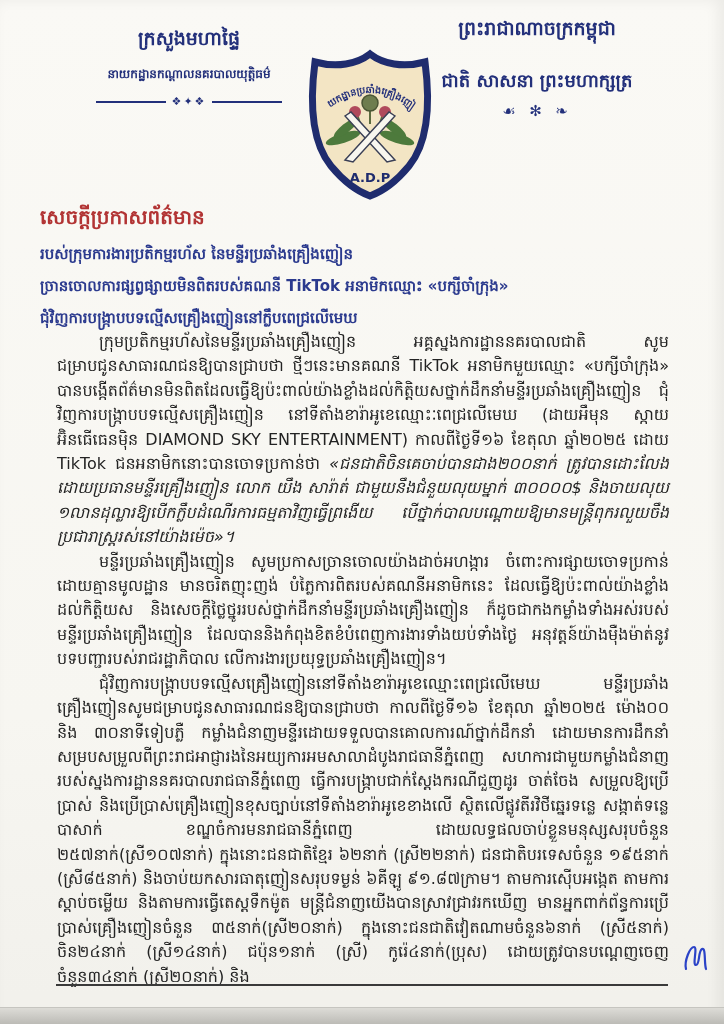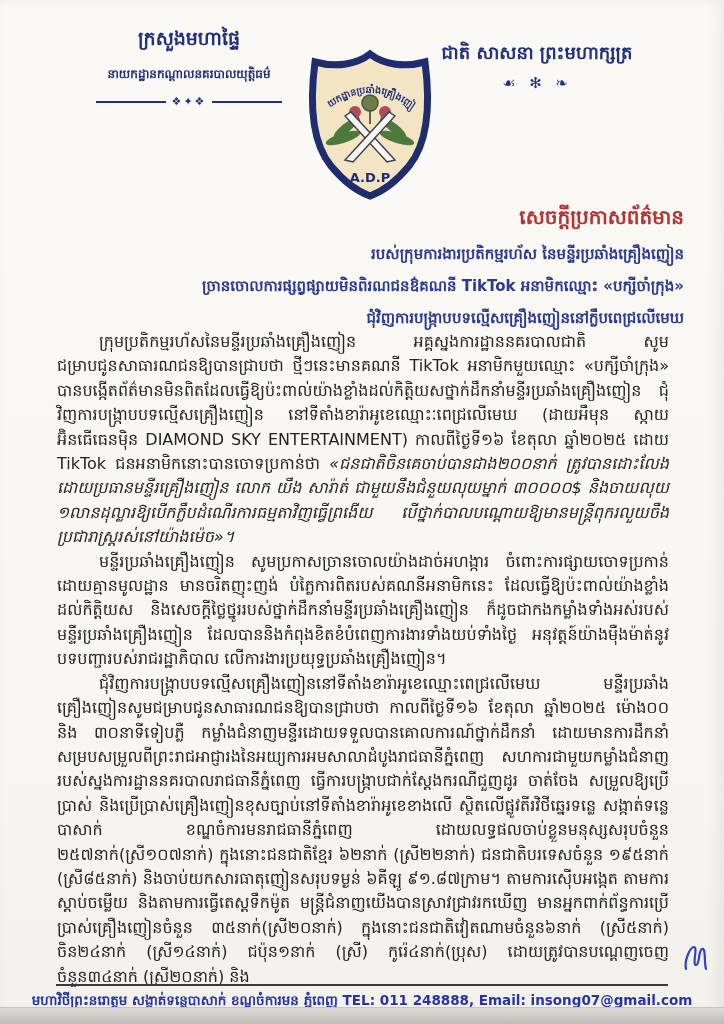--- a/index.html
+++ b/index.html
@@ -29,21 +29,21 @@
   .divider .orn{font-size:11px;letter-spacing:2px;font-weight:bold;}
   .hdr-right{
     position:absolute;right:22px;top:16px;width:330px;text-align:center;
     color:#23307b;font-weight:bold;
   }
   .hdr-right .k1{font-size:19px;margin-bottom:10px;}
   .hdr-right .k2{font-size:18px;margin-bottom:6px;margin-top:25px;}
   .hdr-right .orn{font-size:15px;letter-spacing:4px;color:#23307b;}
   .logo{position:absolute;left:299px;top:46px;width:142px;height:156px;}
   
-  .title{position:absolute;left:40px;right:40px;top:204px;text-align:right;font-weight:bold;}
+  .title{position:absolute;left:40px;right:40px;top:204px;text-align:left;font-weight:bold;}
   .title .t1{color:#b23434;font-size:20px;margin-bottom:7px;}
   .title .t2,.title .t3,.title .t4{color:#2b3a8e;font-size:15px;margin-bottom:6px;line-height:26px;}
   
   .body-text{
     position:absolute;left:57px;right:55px;top:330px;
     color:#232323;font-size:16px;line-height:24.4px;text-align:justify;
   }
   .body-text p{margin:0;text-indent:42px;}
   .body-text em{}
   
@@ -93,38 +93,38 @@
     </g>
 
     <g stroke="#3a3f55" stroke-width="1.5" fill="#f8f6ef">
       <polygon points="46,70 52,66 96,114 88,116"></polygon>
       <polygon points="96,70 90,66 46,114 54,116"></polygon>
     </g>
     <text x="71" y="136" text-anchor="middle" font-size="13" font-weight="bold" fill="#1f2c6e">A.D.P</text>
   </svg>
 
   <div class="hdr-right">
+    <div class="k1">ព្រះរាជាណាចក្រកម្ពុជា</div>
     <div class="k2">ជាតិ សាសនា ព្រះមហាក្សត្រ</div>
     <div class="orn">☙ ✻ ❧</div>
   </div>
 
   <div class="title">
     <div class="t1">សេចក្តីប្រកាសព័ត៌មាន</div>
     <div class="t2">របស់ក្រុមការងារប្រតិកម្មរហ័ស នៃមន្ទីរប្រឆាំងគ្រឿងញៀន</div>
-    <div class="t3">ច្រានចោលការផ្សព្វផ្សាយមិនពិរណជនឱ់គណនី TikTok អនាមិកឈ្មោះ «បក្សីចាំក្រុង»</div>
+    <div class="t3">ច្រានចោលការផ្សព្វផ្សាយមិនពិតរបស់គណនី TikTok អនាមិកឈ្មោះ «បក្សីចាំក្រុង»</div>
     <div class="t4">ជុំវិញការបង្ក្រាបបទល្មើសគ្រឿងញៀននៅក្លឹបពេជ្រលើមេឃ</div>
   </div>
 
   <div class="body-text">
     <p><span>ក្រុមប្រតិកម្មរហ័សនៃមន្ទីរប្រឆាំងគ្រឿងញៀន អគ្គស្នងការដ្ឋាននគរបាលជាតិ សូមជម្រាបជូនសាធារណជនឱ្យបានជ្រាបថា ថ្មីៗនេះមានគណនី TikTok អនាមិកមួយឈ្មោះ «បក្សីចាំក្រុង» បានបង្កើតព័ត៌មានមិនពិតដែលធ្វើឱ្យប៉ះពាល់យ៉ាងខ្លាំងដល់កិត្តិយសថ្នាក់ដឹកនាំមន្ទីរប្រឆាំងគ្រឿងញៀន ជុំវិញការបង្ក្រាបបទល្មើសគ្រឿងញៀន នៅទីតាំងខារ៉ាអូខេឈ្មោះៈពេជ្រលើមេឃ (ដាយអឹមុន ស្កាយ អ៊ិនធើធេនមុិន DIAMOND SKY ENTERTAINMENT) កាលពីថ្ងៃទី១៦ ខែតុលា ឆ្នាំ២០២៥ ដោយ TikTok ជនអនាមិកនោះបានចោទប្រកាន់ថា </span><em>«ជនជាតិចិនគេចាប់បានជាង២០០នាក់ ត្រូវបានដោះលែងដោយប្រធានមន្ទីរគ្រឿងញៀន លោក យឹង សារ៉ាត់ ជាមួយនឹងជំនួយលុយម្នាក់ ៣០០០០$ និងចាយលុយ ១លានដុល្លារឱ្យបើកក្លឹបដំណើរការធម្មតាវិញធ្វើព្រងើយ បើថ្នាក់បាលបណ្តោយឱ្យមានមន្ត្រីពុករលួយចឹង ប្រជារាស្ត្ររស់នៅយ៉ាងម៉េច»។</em></p>
     <p>មន្ទីរប្រឆាំងគ្រឿងញៀន សូមប្រកាសច្រានចោលយ៉ាងដាច់អហង្ការ ចំពោះការផ្សាយចោទប្រកាន់ដោយគ្មានមូលដ្ឋាន មានចរិតញុះញង់ បំភ្លៃការពិតរបស់គណនីអនាមិកនេះ ដែលធ្វើឱ្យប៉ះពាល់យ៉ាងខ្លាំងដល់កិត្តិយស និងសេចក្តីថ្លៃថ្នូររបស់ថ្នាក់ដឹកនាំមន្ទីរប្រឆាំងគ្រឿងញៀន ក៏ដូចជាកងកម្លាំងទាំងអស់របស់មន្ទីរប្រឆាំងគ្រឿងញៀន ដែលបាននិងកំពុងខិតខំបំពេញការងារទាំងយប់ទាំងថ្ងៃ អនុវត្តន៍យ៉ាងម៉ឺងម៉ាត់នូវបទបញ្ជារបស់រាជរដ្ឋាភិបាល លើការងារប្រយុទ្ធប្រឆាំងគ្រឿងញៀន។</p>
     <p>ជុំវិញការបង្ក្រាបបទល្មើសគ្រឿងញៀននៅទីតាំងខារ៉ាអូខេឈ្មោះពេជ្រលើមេឃ មន្ទីរប្រឆាំងគ្រឿងញៀនសូមជម្រាបជូនសាធារណជនឱ្យបានជ្រាបថា កាលពីថ្ងៃទី១៦ ខែតុលា ឆ្នាំ២០២៥ ម៉ោង០០ និង ៣០នាទីទៀបភ្លឺ កម្លាំងជំនាញមន្ទីរដោយទទួលបានគោលការណ៍ថ្នាក់ដឹកនាំ ដោយមានការដឹកនាំសម្របសម្រួលពីព្រះរាជអាជ្ញារងនៃអយ្យការអមសាលាដំបូងរាជធានីភ្នំពេញ សហការជាមួយកម្លាំងជំនាញរបស់ស្នងការដ្ឋាននគរបាលរាជធានីភ្នំពេញ ធ្វើការបង្ក្រាបជាក់ស្តែងករណីជួញដូរ ចាត់ចែង សម្រួលឱ្យប្រើប្រាស់ និងប្រើប្រាស់គ្រឿងញៀនខុសច្បាប់នៅទីតាំងខារ៉ាអូខេខាងលើ ស្ថិតលើផ្លូវតីរវិថីឆ្នេរទន្លេ សង្កាត់ទន្លេបាសាក់ ខណ្ឌចំការមនរាជធានីភ្នំពេញ ដោយលទ្ធផលចាប់ខ្លួនមនុស្សសរុបចំនួន ២៥៧នាក់(ស្រី១០៧នាក់) ក្នុងនោះជនជាតិខ្មែរ ៦២នាក់ (ស្រី២២នាក់) ជនជាតិបរទេសចំនួន ១៩៥នាក់ (ស្រី៨៥នាក់) និងចាប់យកសារធាតុញៀនសរុបទម្ងន់ ៦គីឡូ ៩១.៨៧ក្រាម។ តាមការស៊ើបអង្កេត តាមការស្តាប់ចម្លើយ និងតាមការធ្វើតេស្តទឹកម៉ូត មន្ត្រីជំនាញយើងបានស្រាវជ្រាវរកឃើញ មានអ្នកពាក់ព័ន្ធការប្រើប្រាស់គ្រឿងញៀនចំនួន ៣៥នាក់(ស្រី២០នាក់) ក្នុងនោះជនជាតិវៀតណាមចំនួន៦នាក់ (ស្រី៥នាក់) ចិន២៤នាក់ (ស្រី១៤នាក់) ជប៉ុន១នាក់ (ស្រី) កូរ៉េ៤នាក់(ប្រុស) ដោយត្រូវបានបណ្តេញចេញចំនួន៣៤នាក់ (ស្រី២០នាក់) និង</p>
   </div>
 
   <svg class="paraph" viewBox="0 0 26 30">
     <path d="M4,26 C2,18 8,4 12,4 C16,4 10,22 14,22 C18,22 16,8 20,6 C24,4 22,20 24,26" fill="none" stroke="#2b43c7" stroke-width="2.2" stroke-linecap="round"></path>
   </svg>
 
   <div class="footer-rule"></div>
-  <div class="footer-text">មហាវិថីព្រះនរោត្តម សង្កាត់ទន្លេបាសាក់ ខណ្ឌចំការមន ភ្នំពេញ TEL: 011 248888, Email: insong07@gmail.com</div>
 
   <div class="scan-edge-bottom"></div>
 </div>
 
 </body></html>

